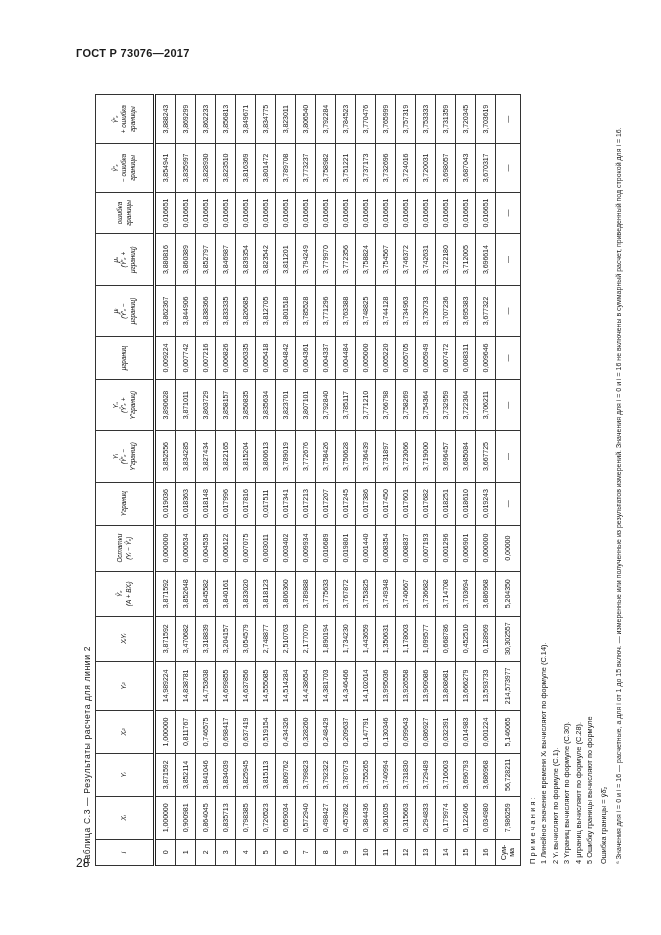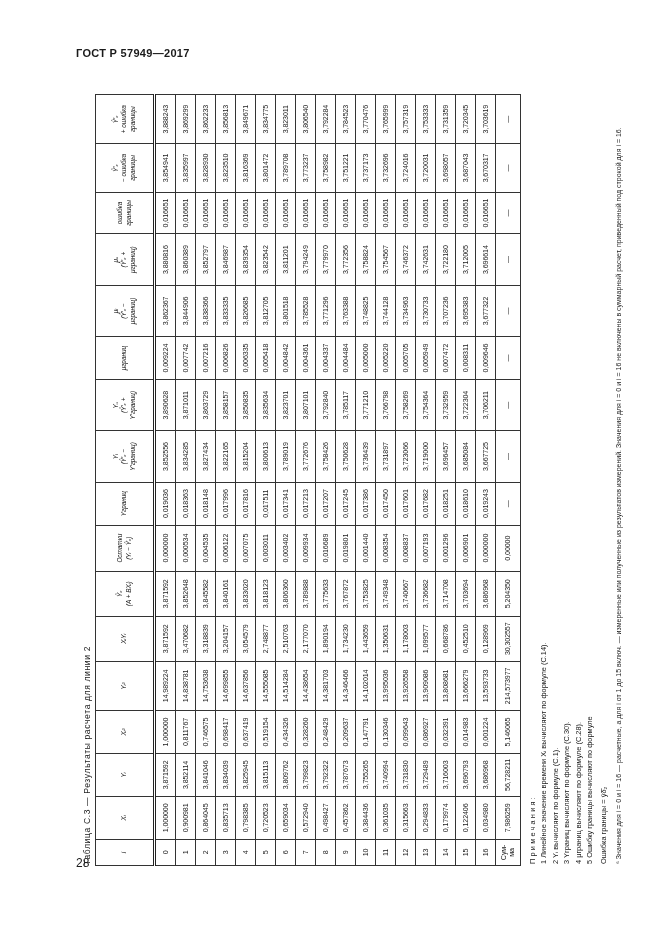--- a/index.html
+++ b/index.html
@@ -19,21 +19,21 @@
   .data-table tr.sum-row th,.data-table tr.sum-row td{height:24px;}
   .notes{margin:6px 0 0 2px;font-size:7.4px;line-height:1.55;width:770px;}
   .note-title{letter-spacing:2.2px;}
   .formula{margin-top:2px;}
   .footnote{margin-top:5px;font-size:7px;line-height:1.45;width:768px;text-align:justify;}
 </style>
 </head>
 <body>
 
 <div class="page">
-  <div class="gost-header">ГОСТ Р 57949—2017</div>
+  <div class="gost-header">ГОСТ Р 73076—2017</div>
 
   <div class="rot">
     <div class="tbl-title">Таблица С.3 — Результаты расчета для линии 2</div>
 
     <table class="data-table">
       <colgroup>
           <col style="width: 25px;">
           <col style="width: 41px;">
           <col style="width: 41px;">
           <col style="width: 41px;">

